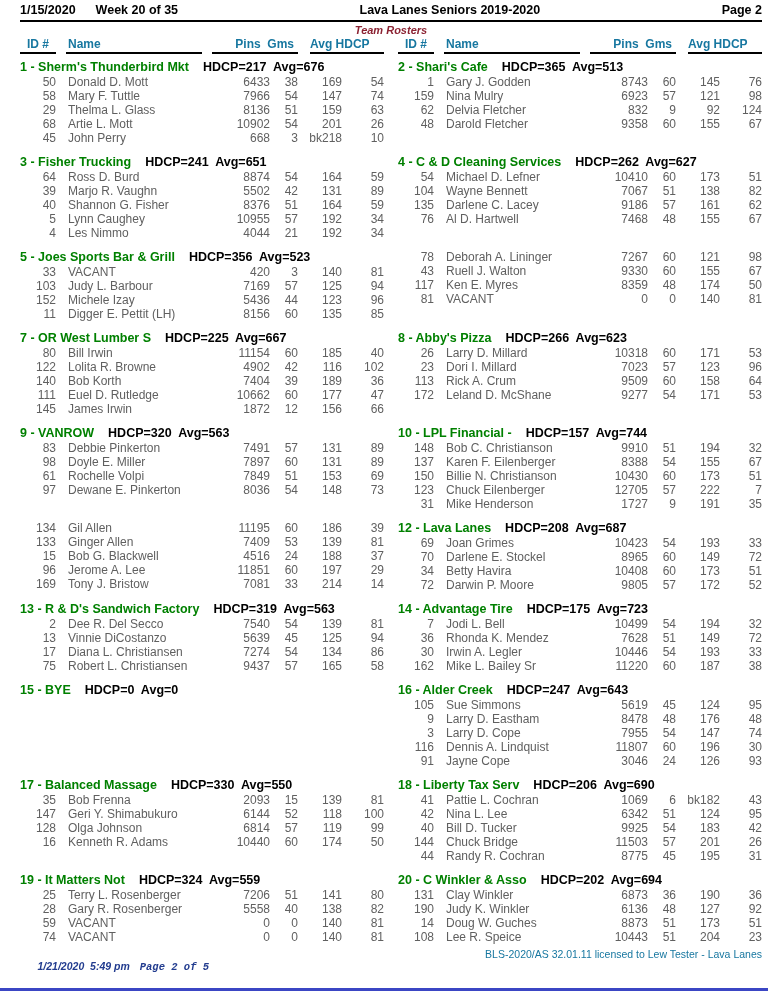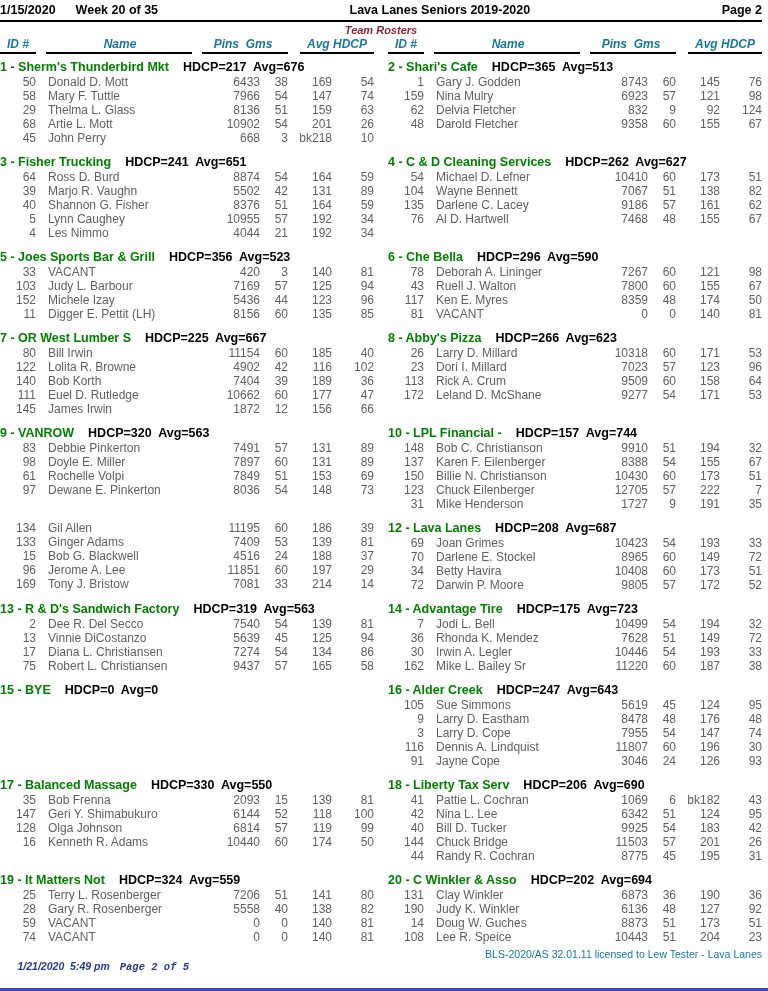--- a/index.html
+++ b/index.html
@@ -1,37 +1,37 @@
 <!DOCTYPE html>
 <html style="--team-name: #008000; --column-header: #1777A0; --title: #8C2333; --row-text: #606060; --footer-left: #223C8F; --footer-right: #1777A0; --bottom-rule: #3B46C4;"><head>
 <meta charset="utf-8">
 <style>
   html,body{margin:0;padding:0;background:#fff;}
   body{width:768px;font-family:"Liberation Sans", sans-serif;}
-  .page{width:768px;height:991px;box-sizing:border-box;padding:3px 6px 2px 0;
+  .page{width:768px;height:991px;box-sizing:border-box;padding:3px 6px 2px 20px;
         display:flex;flex-direction:column;
         border-bottom:3px solid var(--bottom-rule,#3B46C4);}
   
   .doc-header{display:flex;justify-content:space-between;align-items:baseline;
         font-weight:bold;font-size:12.5px;color:#000;
         border-bottom:2px solid #000;padding-bottom:3px;}
   .doc-header .week{margin-left:20px;}
   
   .report-title{text-align:center;color:var(--title,#8C2333);
         font-style:italic;font-weight:bold;font-size:11px;margin:2px 0 1px 0;}
   
   .col-headers{display:grid;grid-template-columns:1fr 1fr;column-gap:14px;
         font-size:12px;font-weight:bold;color:var(--column-header,#1777A0);
         margin-bottom:4px;}
-  .ch-half{display:grid;grid-template-columns:36px 10px 1fr 86px 86px;align-items:end;font-style:italic;}
+  .ch-half{display:grid;grid-template-columns:36px 10px 1fr 86px 86px;align-items:end;}
   .ch-cell{border-bottom:2px solid #000;padding-bottom:1px;white-space:pre;}
   .ch-id{text-align:center;}
-  .ch-name{padding-left:2px;margin-right:10px;text-align:center;}
-  .ch-pinsgms{text-align:center;padding-right:4px;}
-  .ch-avghdcp{text-align:center;margin-left:12px;}
+  .ch-name{padding-left:2px;margin-right:10px;}
+  .ch-pinsgms{text-align:right;padding-right:4px;}
+  .ch-avghdcp{text-align:left;margin-left:12px;}
   
   .teams-grid{display:grid;grid-template-columns:1fr 1fr;column-gap:14px;row-gap:10px;
         margin-top:2px;align-items:start;}
   .team{min-width:0;}
   .team-header{font-size:12.5px;line-height:15px;white-space:nowrap;}
   .team-name{color:var(--team-name,#008000);font-weight:bold;}
   .team-stats{color:#000;font-weight:bold;margin-left:14px;white-space:pre;}
   .prow{display:grid;grid-template-columns:36px 10px 1fr 58px 28px 44px 42px;
         color:var(--row-text,#606060);font-size:12px;line-height:14px;}
   .c-id{text-align:right;}
@@ -284,35 +284,34 @@
           <span class="c-id">11</span>
           <span class="c-sp"></span>
           <span class="c-name">Digger E. Pettit  (LH)</span>
           <span class="c-pins">8156</span>
           <span class="c-gms">60</span>
           <span class="c-avg">135</span>
           <span class="c-hdcp">85</span>
         </div>
       </section>
       <section class="team">
-        <div class="team-header"><span class="team-name">6 - Che Bella</span><span class="team-stats">HDCP=296  Avg=590</span></div>
         <div class="prow">
           <span class="c-id">78</span>
           <span class="c-sp"></span>
           <span class="c-name">Deborah A. Lininger</span>
           <span class="c-pins">7267</span>
           <span class="c-gms">60</span>
           <span class="c-avg">121</span>
           <span class="c-hdcp">98</span>
         </div>
         <div class="prow">
           <span class="c-id">43</span>
           <span class="c-sp"></span>
           <span class="c-name">Ruell J. Walton</span>
-          <span class="c-pins">7800</span>
+          <span class="c-pins">9330</span>
           <span class="c-gms">60</span>
           <span class="c-avg">155</span>
           <span class="c-hdcp">67</span>
         </div>
         <div class="prow">
           <span class="c-id">117</span>
           <span class="c-sp"></span>
           <span class="c-name">Ken E. Myres</span>
           <span class="c-pins">8359</span>
           <span class="c-gms">48</span>
@@ -509,21 +508,21 @@
           <span class="c-sp"></span>
           <span class="c-name">Gil Allen</span>
           <span class="c-pins">11195</span>
           <span class="c-gms">60</span>
           <span class="c-avg">186</span>
           <span class="c-hdcp">39</span>
         </div>
         <div class="prow">
           <span class="c-id">133</span>
           <span class="c-sp"></span>
-          <span class="c-name">Ginger Adams</span>
+          <span class="c-name">Ginger Allen</span>
           <span class="c-pins">7409</span>
           <span class="c-gms">53</span>
           <span class="c-avg">139</span>
           <span class="c-hdcp">81</span>
         </div>
         <div class="prow">
           <span class="c-id">15</span>
           <span class="c-sp"></span>
           <span class="c-name">Bob G. Blackwell</span>
           <span class="c-pins">4516</span>

